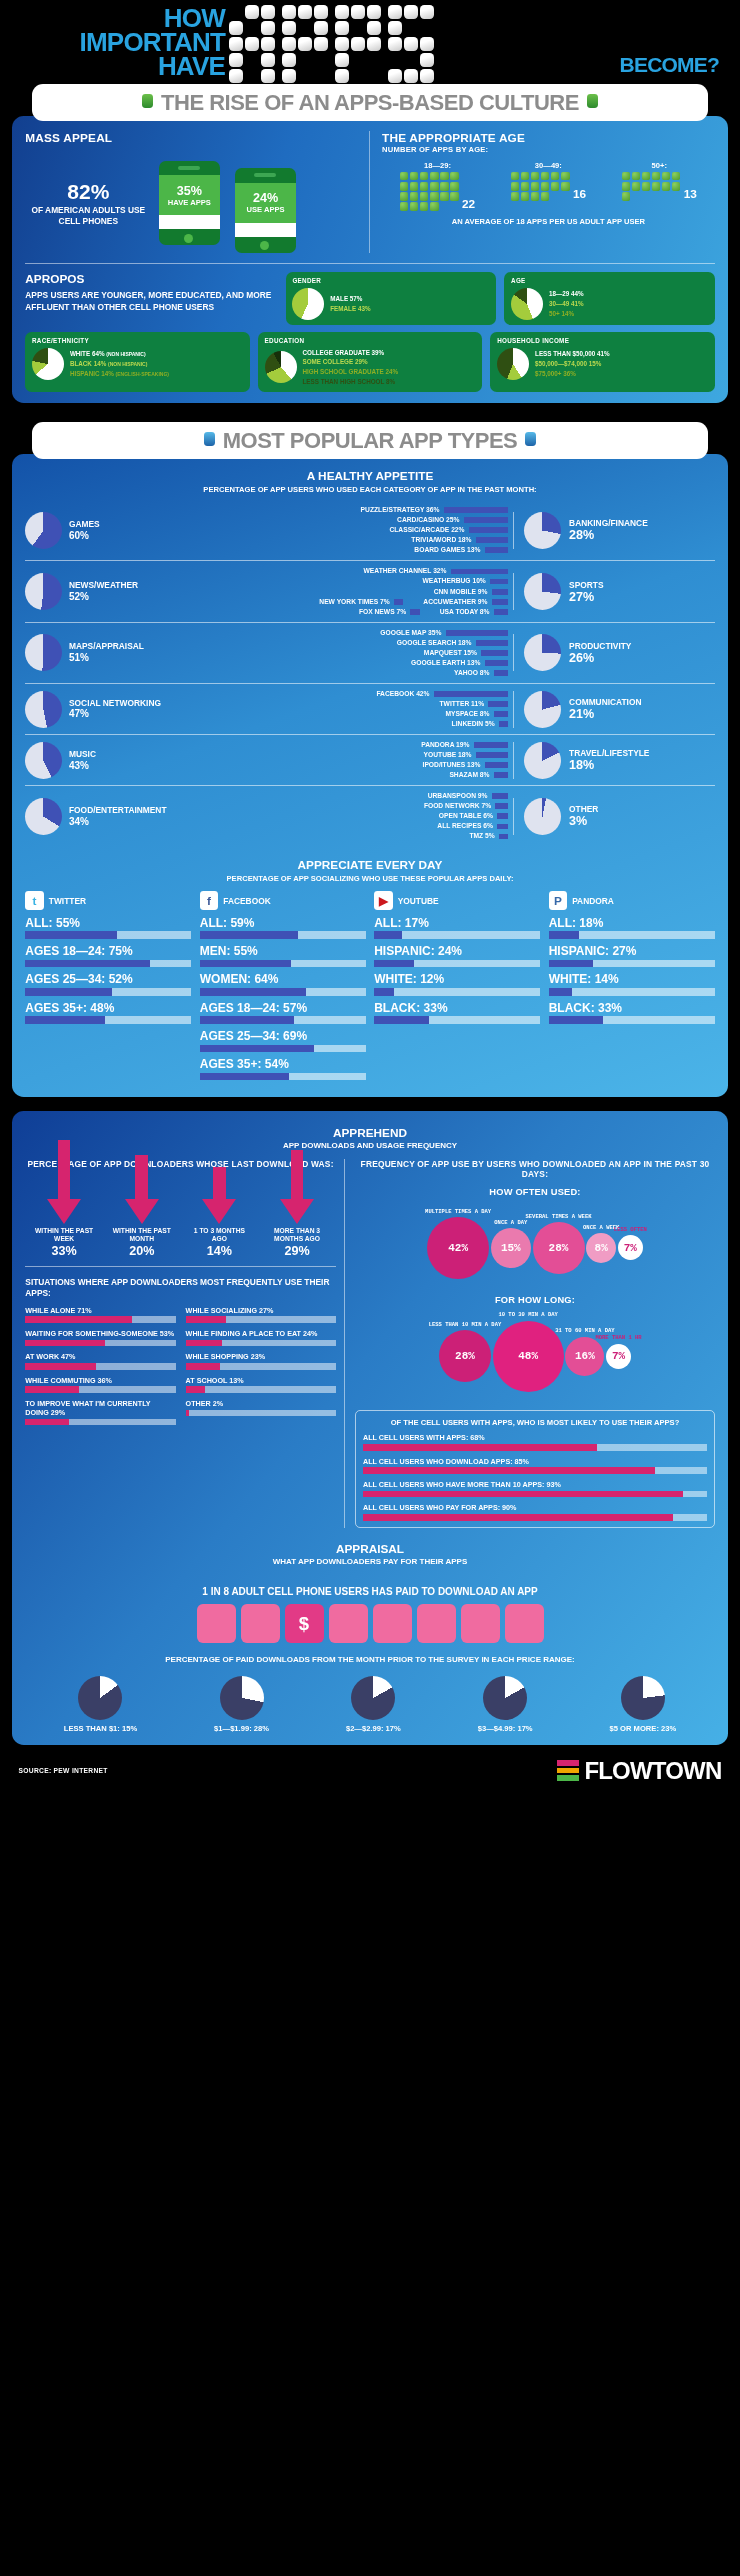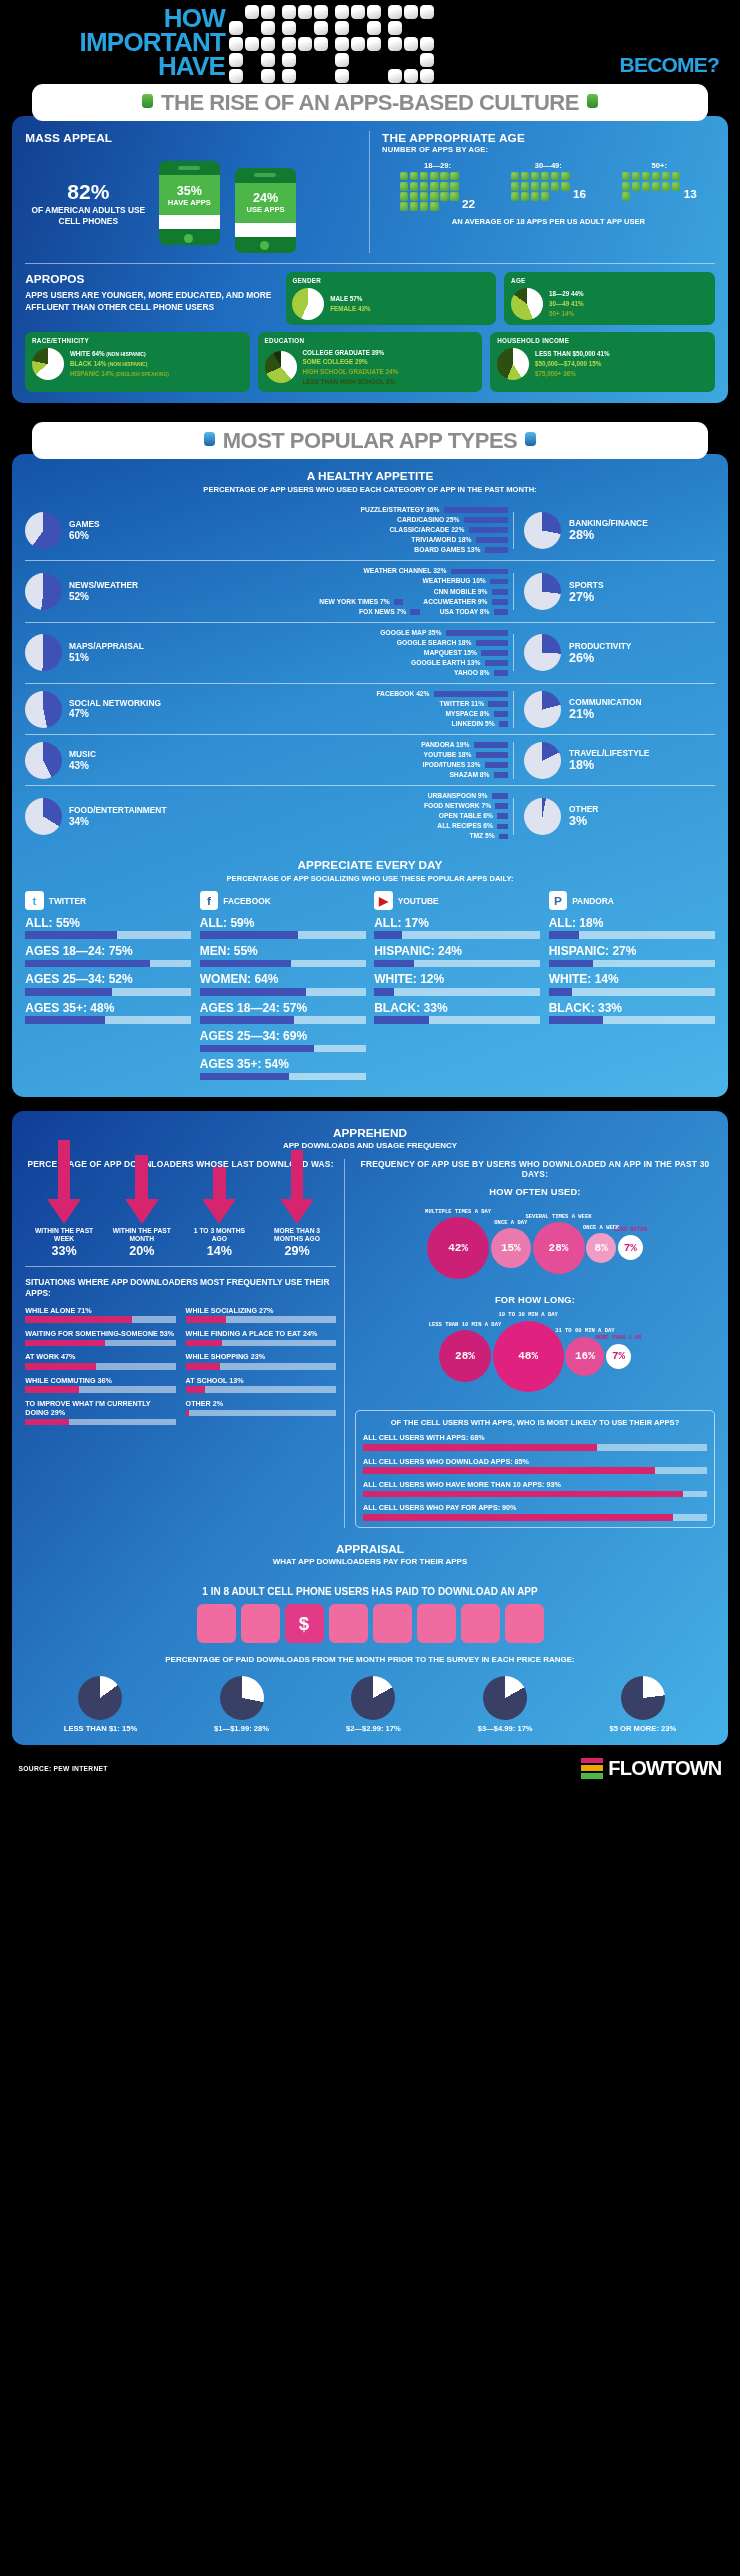--- a/index.html
+++ b/index.html
@@ -182,21 +182,21 @@
   .pcell { text-align:center; }
   .ppie { width: 44px; height: 44px; border-radius: 50%; margin: 0 auto 4.2px; }
   .pcell .lbl { font-size: 7.6px; font-weight: bold; }
 
   
   .footer { display:flex; align-items:center; justify-content: space-between; padding: 11.8px 18.5px 8.4px; }
   .src { font-size: 6.7px; font-weight: bold; letter-spacing:0.3px; }
   .logo { display:flex; align-items:center; }
   .logo .sq3 { display:grid; grid-template-rows: repeat(3,5.9px); gap:1.7px; margin-right:5px; }
   .logo .sq3 i { display:block; width: 22px; height:5.9px; }
-  .logo .txt { font-size: 20px; font-weight: bold; color:#fff; letter-spacing:-0.8px; }
+  .logo .txt { font-size: 24px; font-weight: bold; color:#fff; letter-spacing:-0.8px; }
 </style>
 </head>
 <body>
 
 <div class="page">
 
   <div class="hdr">
     <div class="hdr-left">
       <div>HOW</div>
       <div>IMPORTANT</div>

